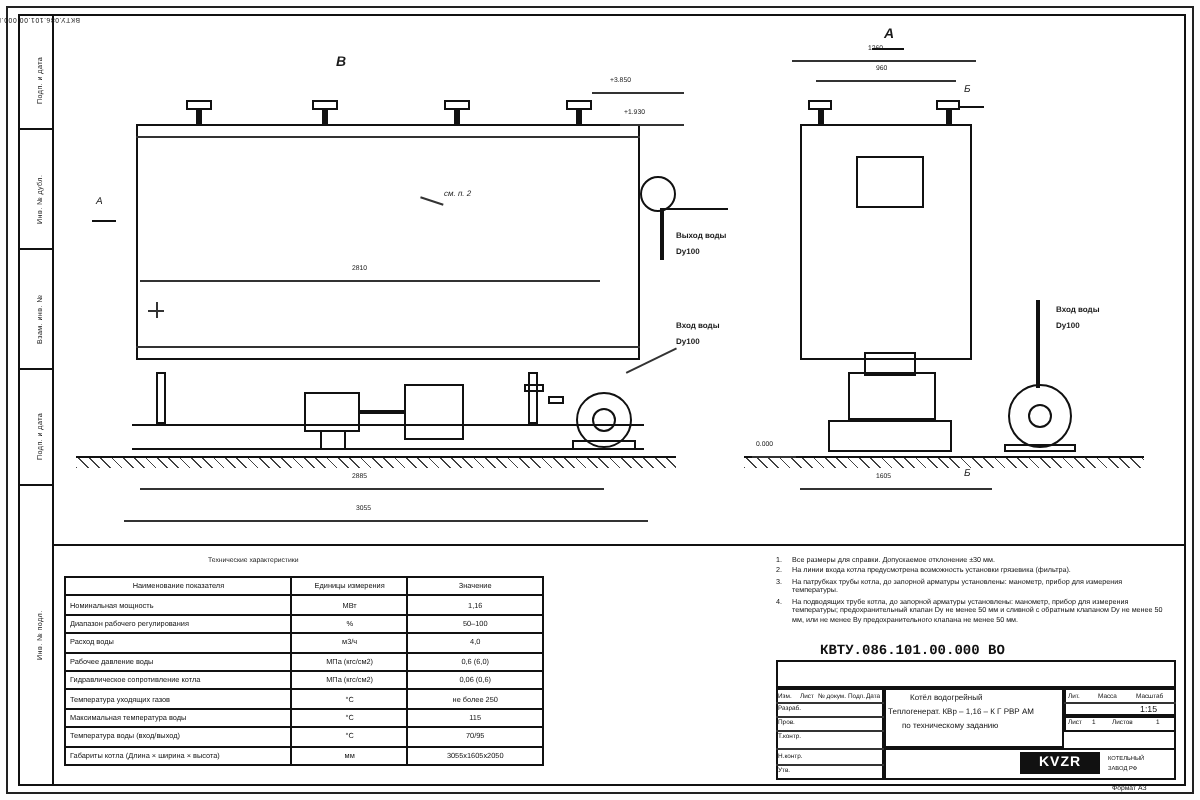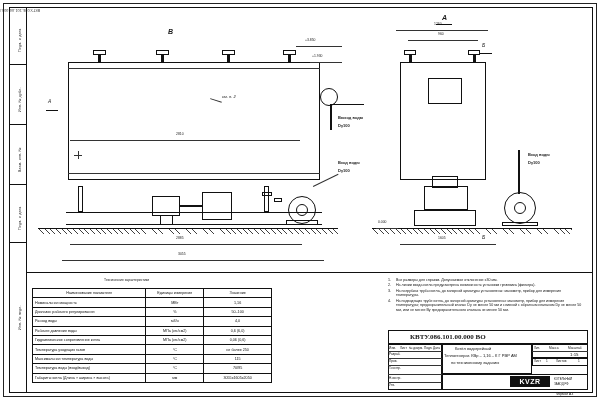--- a/index.html
+++ b/index.html
@@ -238,21 +238,21 @@
       </div>
     <div class="nrow">
         <span class="nnum">4.</span>
         <span>На подводящих трубе котла, до запорной арматуры установлены: манометр, прибор для измерения температуры; предохранительный клапан Dy не менее 50 мм и сливной с обратным клапаном Dy не менее 50 мм, или не менее Ву предохранительного клапана не менее 50 мм.</span>
       </div>
   </div>
 
   <div class="tb" style="left:388px;top:330px;width:200px;height:60px;"></div>
 
   <div class="tb" style="left:388px;top:330px;width:200px;height:14px;"></div>
-  <div class="tb-t" style="left:410px;top:333px;font-size:7px;font-weight:bold;font-family:Liberation Serif, serif;">КВТУ.086.101.00.000 ВО</div>
+  <div class="tb-t" style="left:410px;top:322px;font-size:7px;font-weight:bold;font-family:Liberation Mono, monospace;">КВТУ.086.101.00.000 ВО</div>
 
   <div class="tb" style="left:388px;top:344px;width:54px;height:46px;"></div>
   <div class="tb-t" style="left:389px;top:346px;font-size:3.2px;">Изм.</div>
   <div class="tb-t" style="left:400px;top:346px;font-size:3.2px;">Лист</div>
   <div class="tb-t" style="left:409px;top:346px;font-size:3.2px;">№ докум.</div>
   <div class="tb-t" style="left:424px;top:346px;font-size:3.2px;">Подп.</div>
   <div class="tb-t" style="left:433px;top:346px;font-size:3.2px;">Дата</div>
   <div class="tb-t" style="left:389px;top:352px;font-size:3.2px;">Разраб.</div>
   <div class="tb-t" style="left:389px;top:359px;font-size:3.2px;">Пров.</div>
   <div class="tb-t" style="left:389px;top:366px;font-size:3.2px;">Т.контр.</div>

